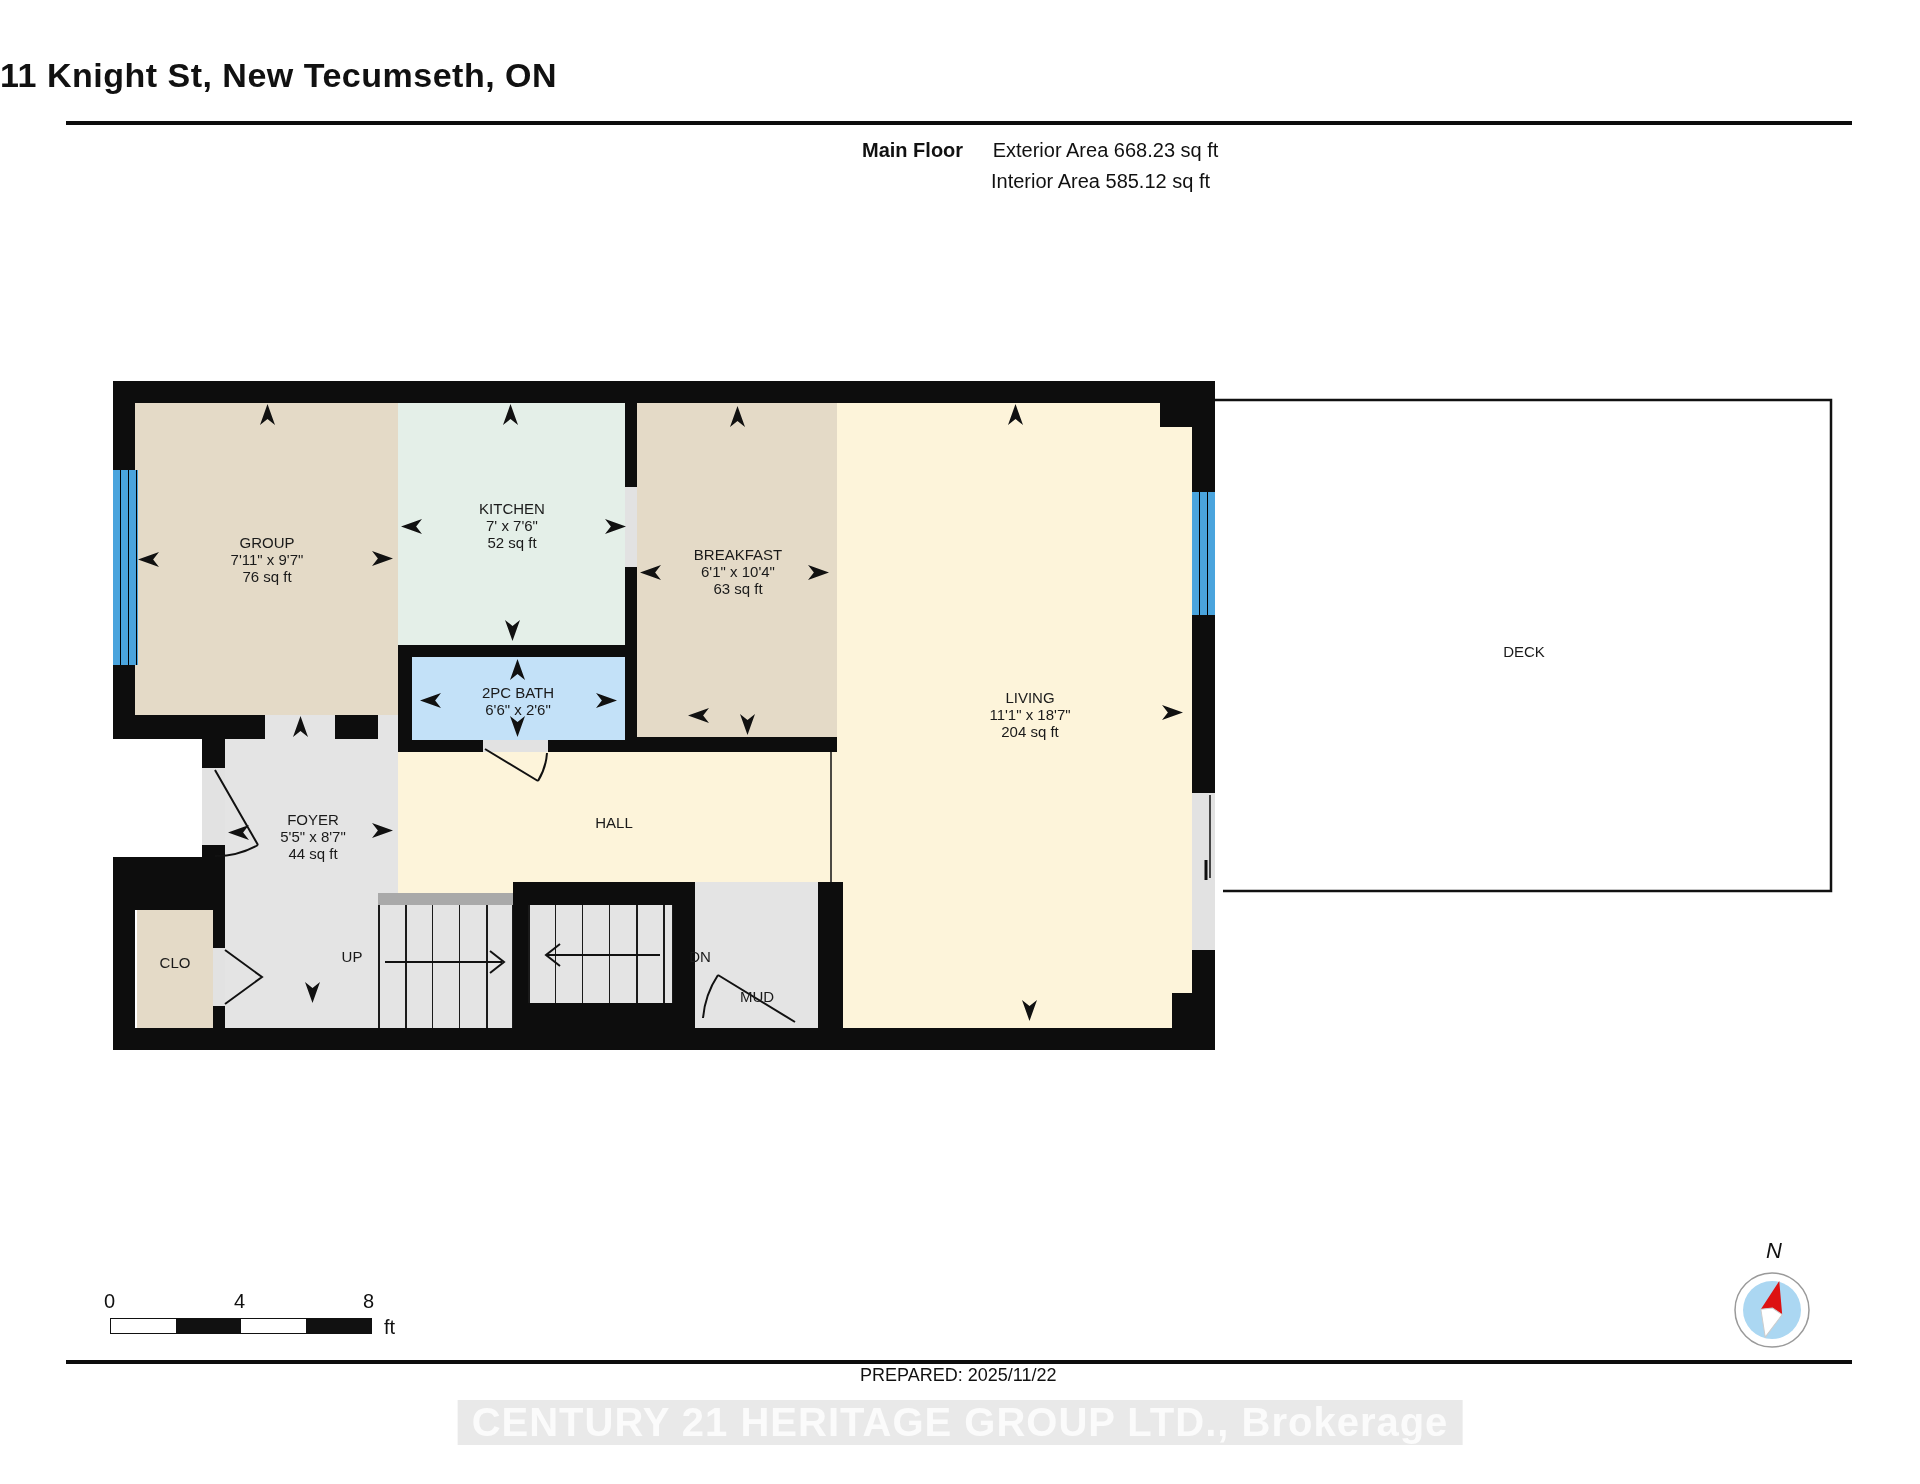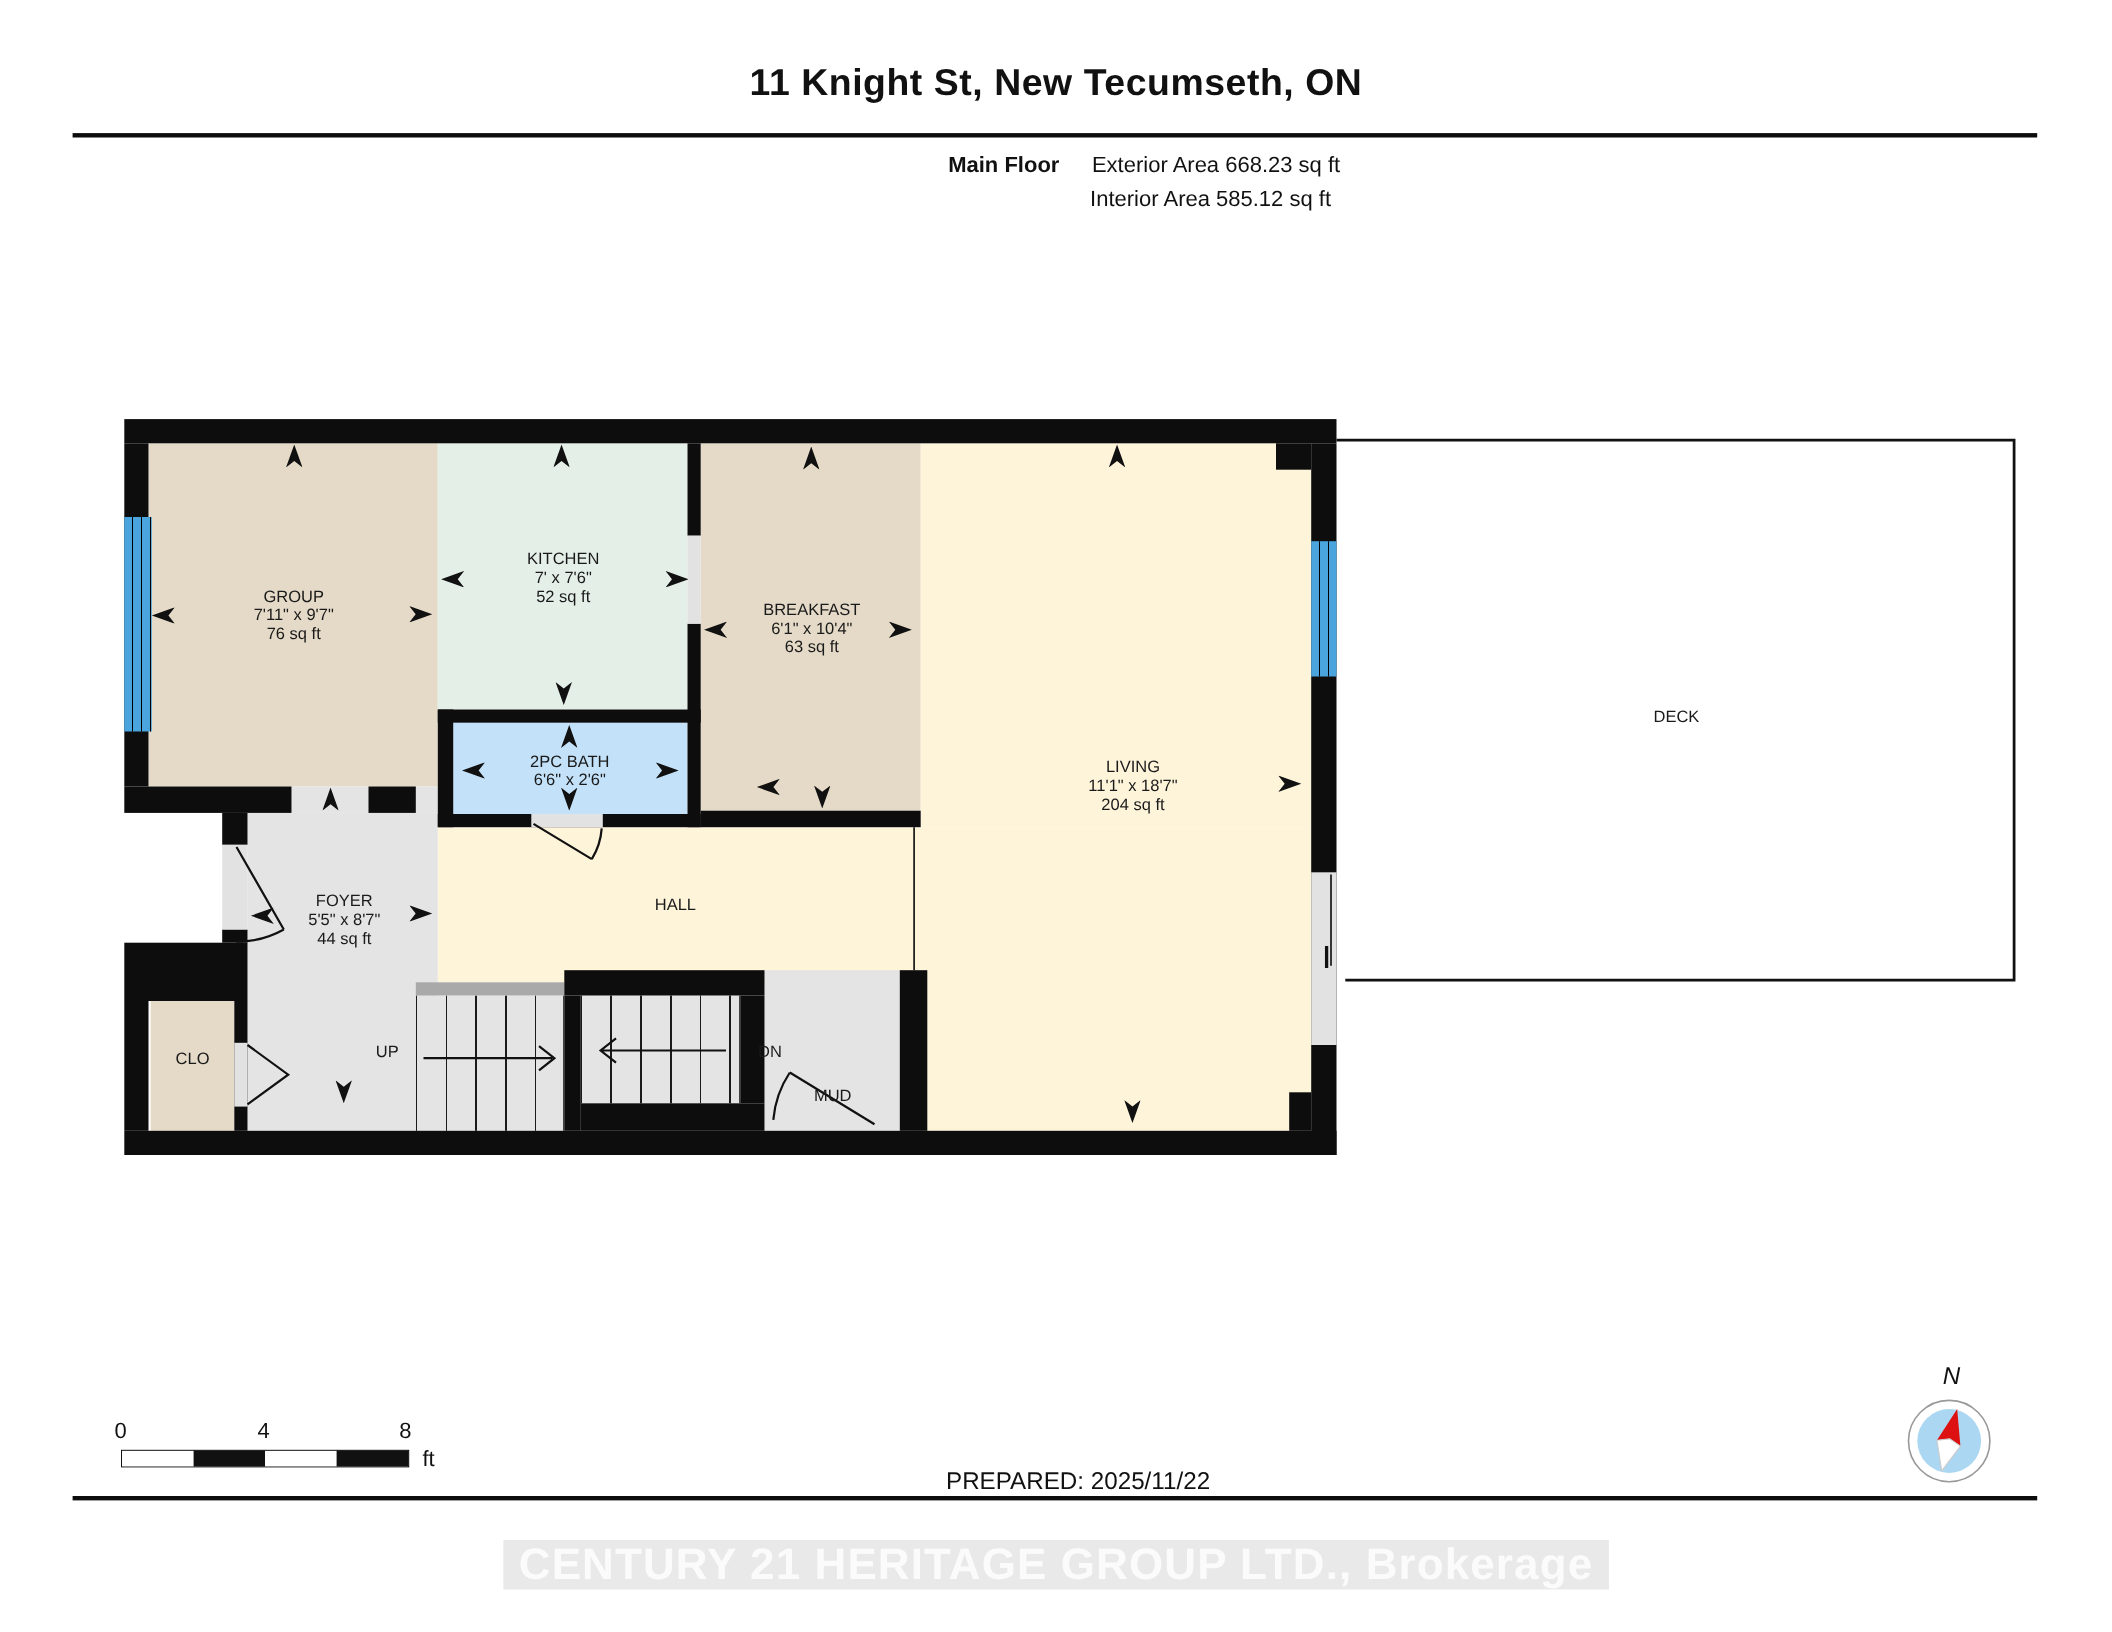--- a/index.html
+++ b/index.html
@@ -21,30 +21,30 @@
        border-right:1.5px solid #1a1a1a;box-sizing:border-box;}
   .stairbar{position:absolute;background:#a9a9a9;}
   .lbl{position:absolute;transform:translateX(-50%);text-align:center;font-size:15px;
        line-height:17px;color:#1a1a1a;white-space:nowrap;}
   .ar{position:absolute;background:#111;}
   .ar-u{width:15px;height:21px;clip-path:polygon(0 100%,50% 0,100% 100%,50% 72%);}
   .ar-d{width:15px;height:21px;clip-path:polygon(0 0,50% 100%,100% 0,50% 28%);}
   .ar-l{width:21px;height:15px;clip-path:polygon(100% 0,0 50%,100% 100%,72% 50%);}
   .ar-r{width:21px;height:15px;clip-path:polygon(0 0,100% 50%,0 100%,28% 50%);}
   .rule{position:absolute;left:66px;width:1786px;height:4px;background:#0d0d0d;}
-  #title{position:absolute;left:0;right:0;top:56px;text-align:center;
+  #title{position:absolute;left:0;right:0;top:56px;text-align:left;
          font-size:34px;font-weight:bold;letter-spacing:0.5px;}
   .info{position:absolute;font-size:20px;}
   .b{font-weight:bold;}
   #scale-labels span{position:absolute;font-size:20px;}
   #scalebar{position:absolute;left:110px;top:1318px;width:260px;height:14px;
             border:1.5px solid #111;display:flex;box-sizing:content-box;}
   #scalebar div{flex:1 1 0;}
   .seg-w{background:#fff;} .seg-b{background:#111;}
-  #prepared{position:absolute;left:860px;top:1334px;font-size:22px;}
+  #prepared{position:absolute;left:860px;top:1365px;font-size:18px;}
   #disclaimer{position:absolute;left:66px;top:1378px;font-size:17px;white-space:nowrap;color:#000;}
   #watermark{position:absolute;left:50%;transform:translateX(-50%);top:1400px;
              font-size:40px;letter-spacing:1px;color:#fbfbfb;background:#e9e9e9;
              padding:0 14px;white-space:nowrap;font-weight:bold;}
   svg.overlay{position:absolute;left:0;top:0;pointer-events:none;}
 </style>
 </head>
 <body>
 
 <div id="page">

